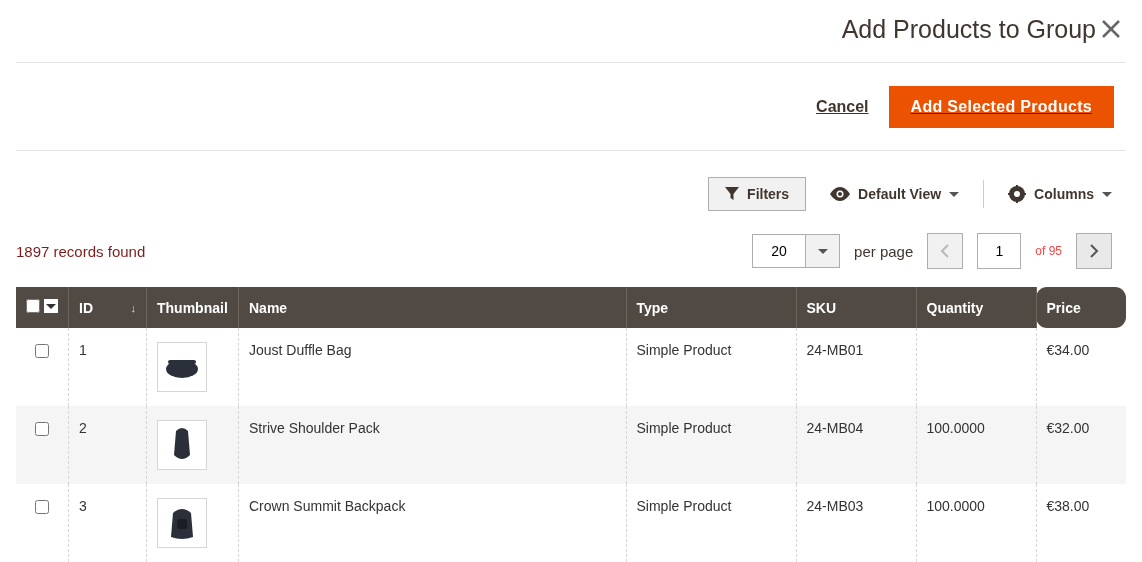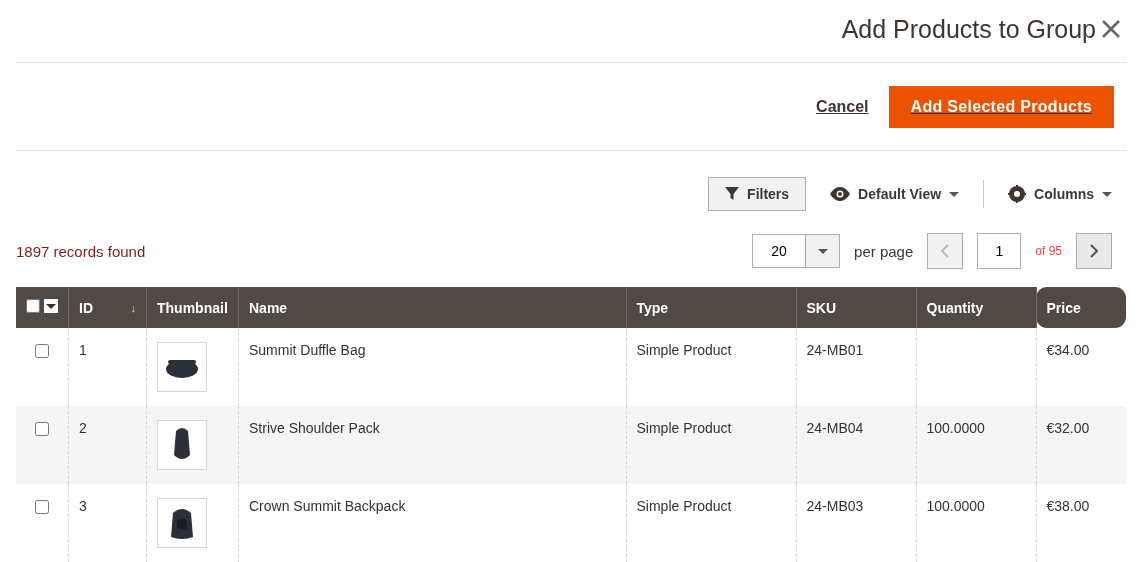--- a/index.html
+++ b/index.html
@@ -152,21 +152,21 @@
           <td class="row-check"><input type="checkbox" style=""></td>
           <td>1</td>
           <td>
             <div class="thumb">
               <svg width="40" height="26" viewBox="0 0 40 26">
                 <ellipse cx="20" cy="15" rx="16" ry="9" fill="#2a2f3a"></ellipse>
                 <rect x="6" y="6" width="28" height="4" rx="2" fill="#2a2f3a"></rect>
               </svg>
             </div>
           </td>
-          <td>Summit Duffle Bag</td>
+          <td>Joust Duffle Bag</td>
           <td>Simple Product</td>
           <td>24-MB01</td>
           <td></td>
           <td>€34.00</td>
         </tr>
         <tr>
           <td class="row-check"><input type="checkbox" style=""></td>
           <td>2</td>
           <td>
             <div class="thumb">

